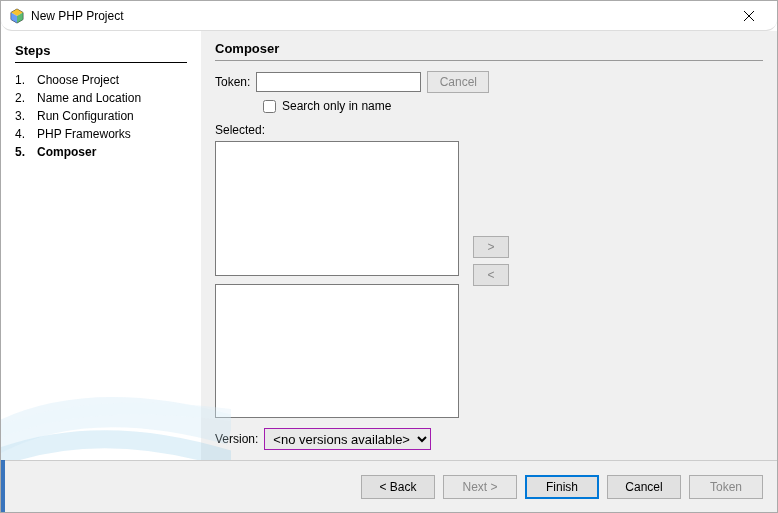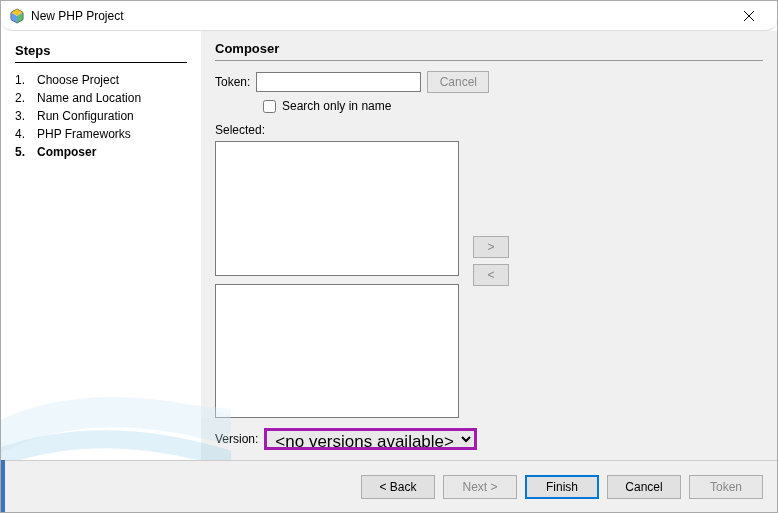--- a/index.html
+++ b/index.html
@@ -197,24 +197,24 @@
   }
   .selected-box { flex: 1; }
   .version-row {
     display: flex;
     align-items: center;
     gap: 6px;
     margin-top: 10px;
   }
   select {
     height: 22px;
-    border: 3px solid #a21caf;
+    border: 1px solid #a21caf;
     background: #e9e9e9;
     font-family: inherit;
-    font-size: 17px;
+    font-size: 13px;
     padding: 0 4px;
   }
   .move-btn {
     width: 36px;
     height: 22px;
     border: 1px solid #adadad;
     background: #e1e1e1;
     color: #888;
     font-size: 12px;
     text-align: center;

